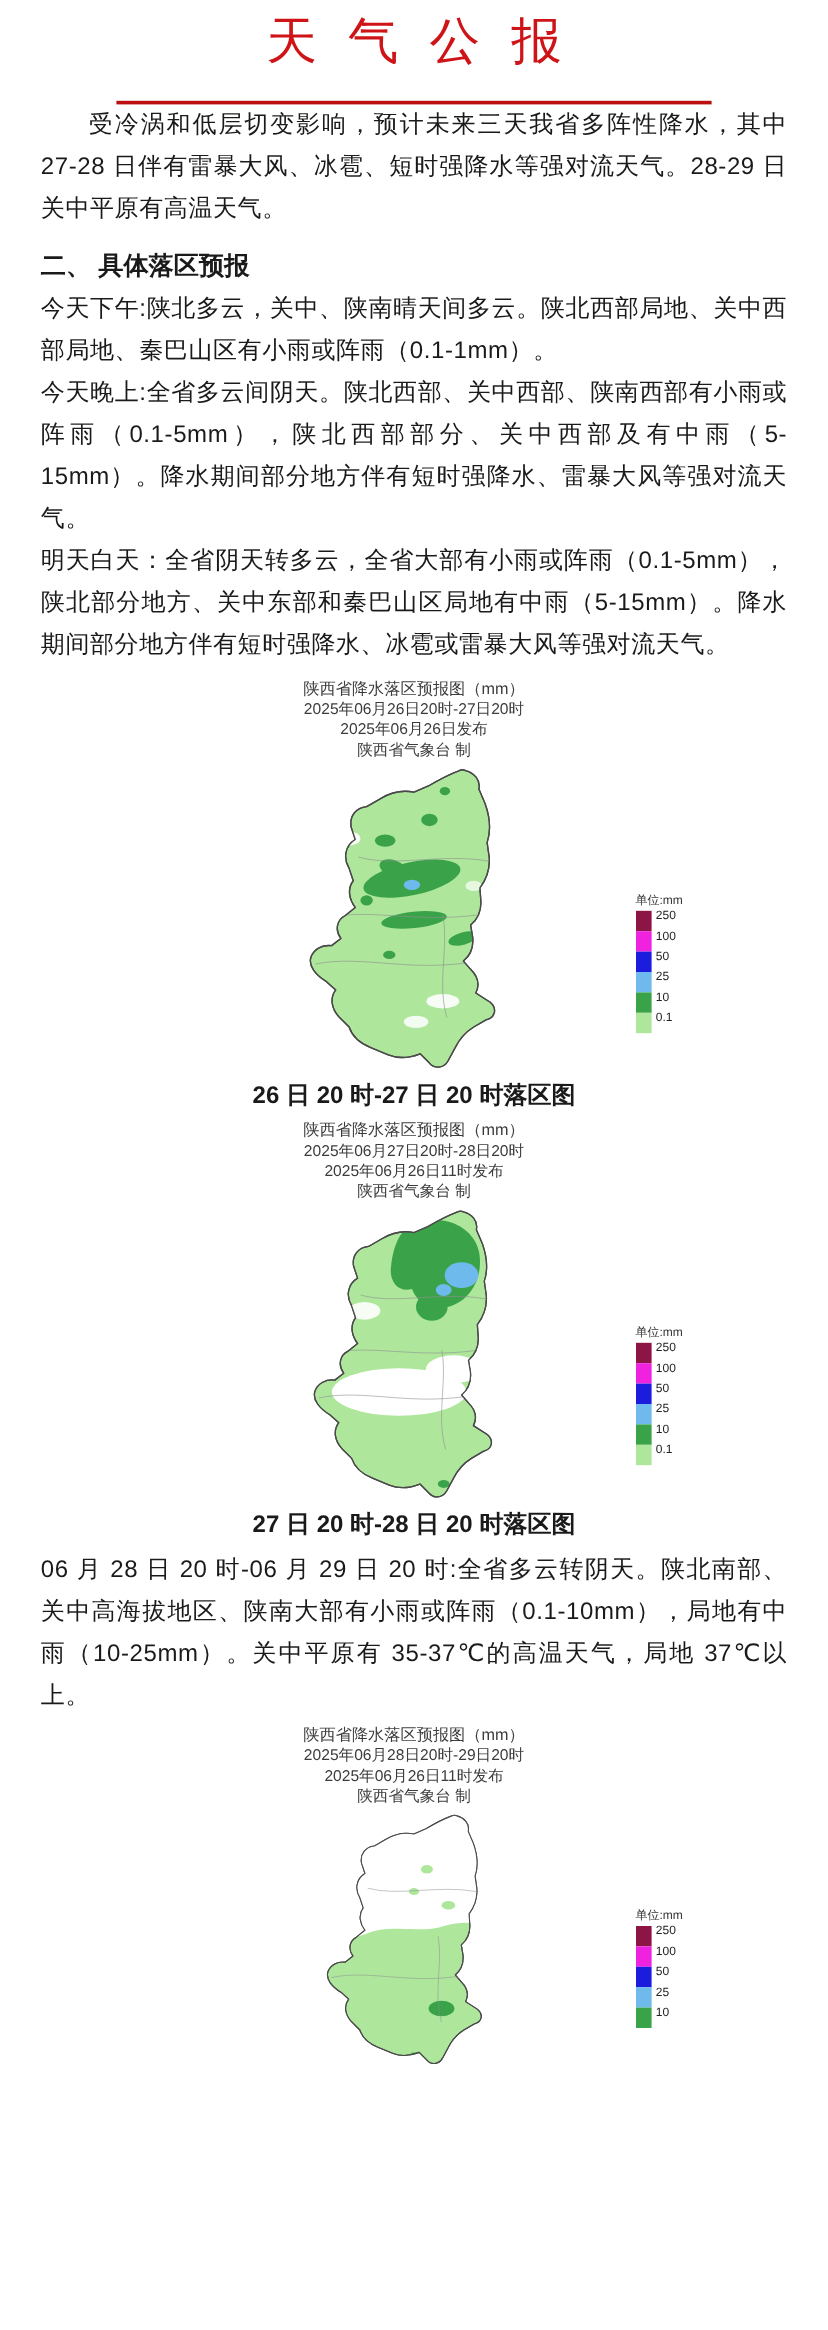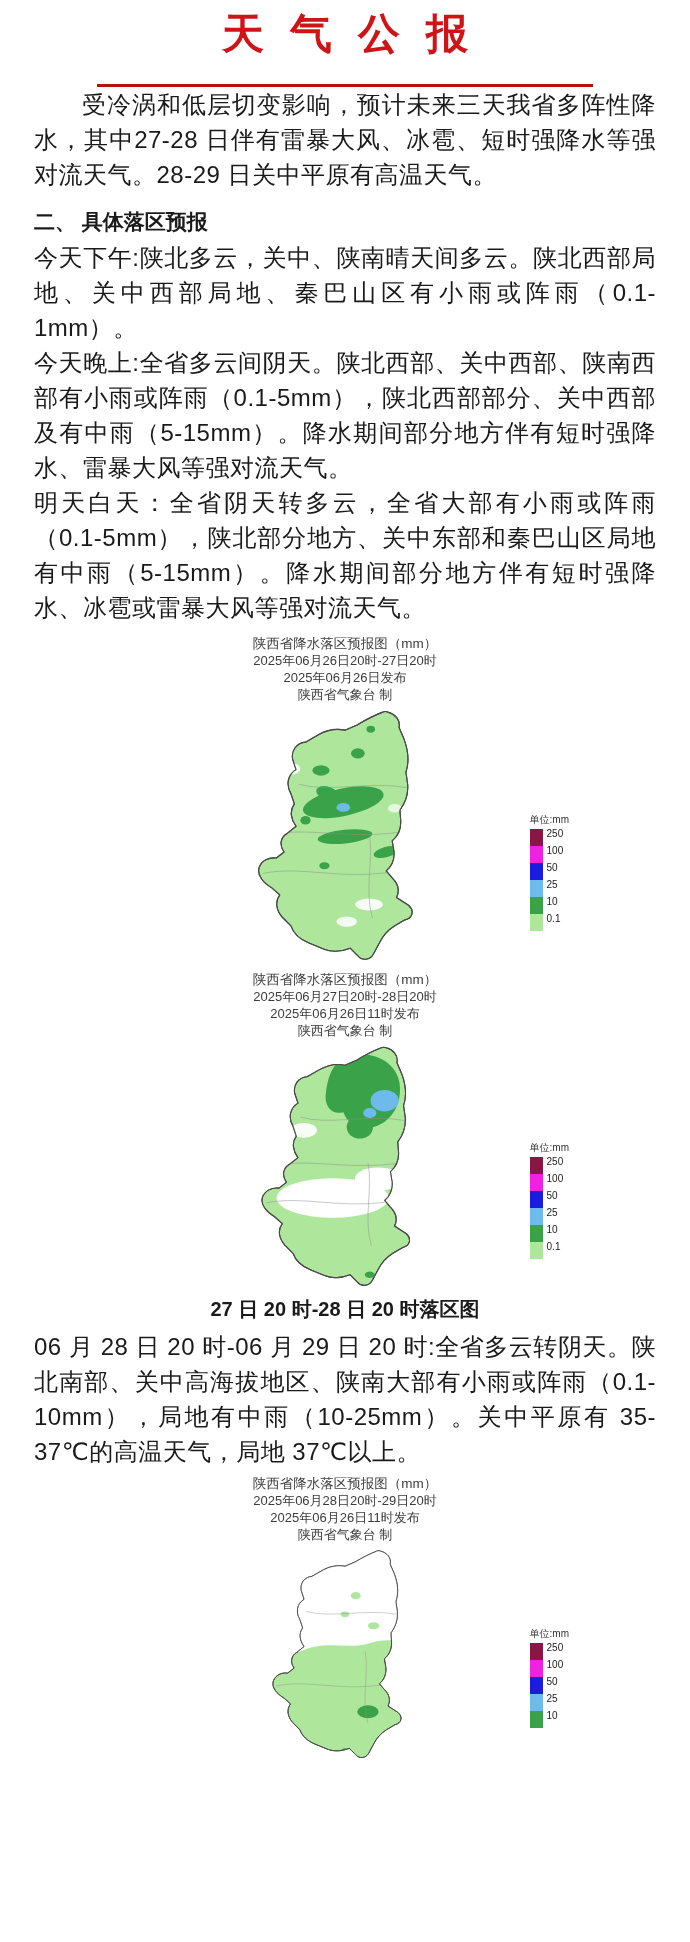--- a/index.html
+++ b/index.html
@@ -3,28 +3,28 @@
 <meta charset="utf-8">
 <style>
   html,body{margin:0;padding:0;background:#ffffff;}
   .page{
     width:690px;min-height:1942px;margin:0 auto;background:#fff;
     font-family:"Liberation Sans","DejaVu Sans",sans-serif;
     color:#1a1a1a;box-sizing:border-box;padding:6px 34px 10px 34px;
     overflow:hidden;
   }
   .doc-title{
-    margin:2px 0 0 0;text-align:center;font-size:42px;font-weight:bold;
+    margin:2px 0 0 0;text-align:center;font-size:42px;font-weight:normal;
     letter-spacing:26px;text-indent:26px;line-height:52px;
   }
   .meta-wrap{text-align:center;margin-top:24px;}
   .meta-line{font-size:17px;font-weight:bold;letter-spacing:1px;}
   .red-rule{width:496px;height:3px;margin:5px auto 0 auto;}
   .sec-heading{font-size:21px;font-weight:bold;margin:14px 0 2px 0;line-height:32px;}
-  .doc-text p{margin:0;font-size:24px;line-height:35px;text-align:justify;letter-spacing:0.5px;}
+  .doc-text p{margin:0;font-size:20px;line-height:35px;text-align:justify;letter-spacing:0.5px;}
   .doc-text p.indent{text-indent:2em;}
   .map-block{margin:6px 0 2px 0;}
   .map-header{text-align:center;color:#3c3c3c;font-size:13px;line-height:17px;margin-bottom:2px;}
   .map-header .mh0{font-size:13.5px;}
   .map-canvas{position:relative;width:460px;margin:0 auto;}
   .map-canvas svg.province{display:block;margin:0 auto;}
   .legend{position:absolute;right:6px;}
   .legend-title{font-size:10px;color:#333;margin-bottom:2px;}
   .legend-row{display:flex;align-items:flex-start;height:17px;}
   .legend-swatch{width:13px;height:17px;display:inline-block;}
@@ -120,20 +120,21 @@
             <div class="legend-row">
               <span class="legend-swatch" style="background: rgb(58, 163, 74);"></span>
               <span class="legend-label">10</span>
             </div>
             <div class="legend-row">
               <span class="legend-swatch" style="background: rgb(174, 231, 156);"></span>
               <span class="legend-label">0.1</span>
             </div>
           </div>
       </div>
+      <figcaption class="map-caption">26 日 20 时-27 日 20 时落区图</figcaption>
     </figure>
 
 
     <figure class="map-block">
       <div class="map-header">
         <div class="mh0">陕西省降水落区预报图（mm）</div>
         <div>2025年06月27日20时-28日20时</div>
         <div>2025年06月26日11时发布</div>
         <div>陕西省气象台 制</div>
       </div>

